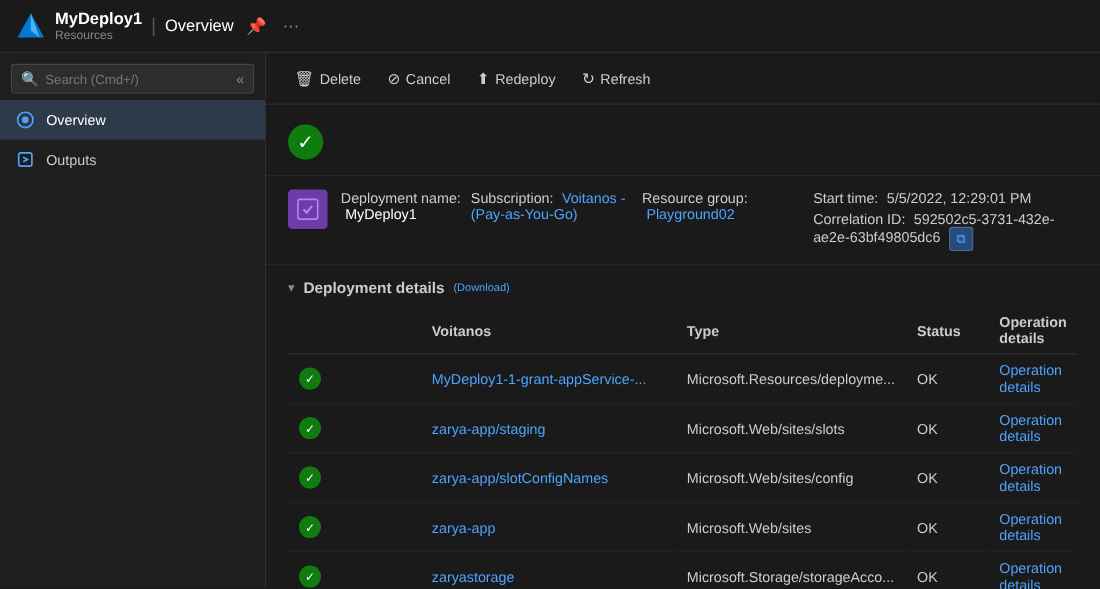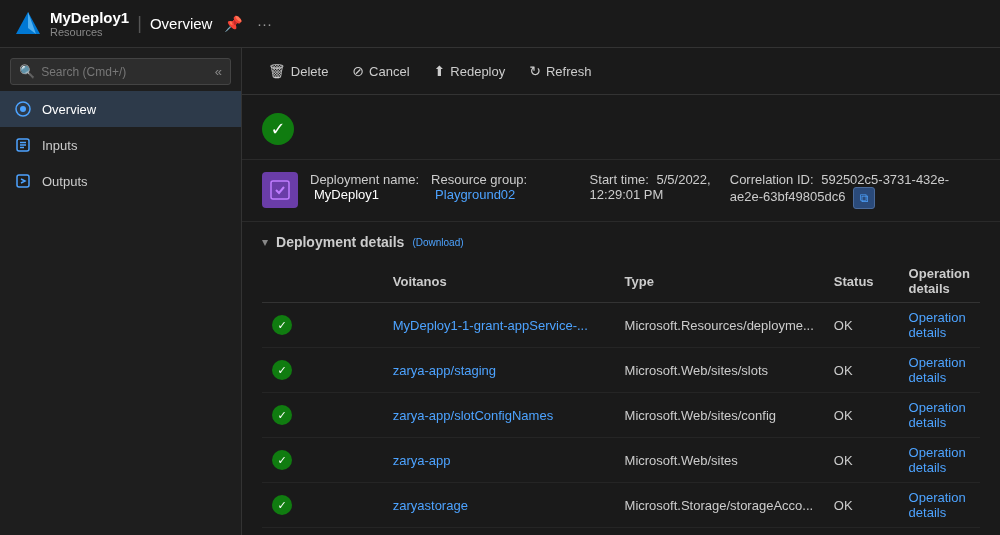--- a/index.html
+++ b/index.html
@@ -197,21 +197,21 @@
       align-items: center;
       justify-content: center;
       flex-shrink: 0;
       font-size: 18px;
       color: #fff;
     }
     .info-fields { display: flex; flex-direction: row; gap: 4px; }
     .info-row { font-size: 13px; color: #ccc; }
     .info-label { color: #ccc; }
     .info-link { color: #4da3ff; text-decoration: none; cursor: pointer; }
-    .info-right { display: flex; flex-direction: row; gap: 4px; }
+    .info-right { display: flex; flex-direction: column; gap: 4px; }
     .copy-btn {
       display: inline-flex;
       align-items: center;
       justify-content: center;
       width: 22px;
       height: 22px;
       background: #2a4a7a;
       border: 1px solid #4a6a9a;
       border-radius: 3px;
       cursor: pointer;
@@ -338,31 +338,20 @@
       <div class="sidebar-item active">
         <div class="sidebar-item-icon">
           <svg width="16" height="16" viewBox="0 0 16 16">
               <circle cx="8" cy="8" r="7" fill="none" stroke="#4da3ff" stroke-width="1.5"></circle>
               <circle cx="8" cy="8" r="3" fill="#4da3ff"></circle>
             </svg>
         </div>
         <span>Overview</span>
       </div>
 
-      <div class="sidebar-item">
-        <div class="sidebar-item-icon">
-          <svg width="16" height="16" viewBox="0 0 16 16">
-              <rect x="2" y="2" width="12" height="12" rx="2" fill="none" stroke="#4da3ff" stroke-width="1.5"></rect>
-              <line x1="5" y1="8" x2="11" y2="8" stroke="#4da3ff" stroke-width="1.5"></line>
-              <line x1="5" y1="5.5" x2="11" y2="5.5" stroke="#4da3ff" stroke-width="1.5"></line>
-              <line x1="5" y1="10.5" x2="9" y2="10.5" stroke="#4da3ff" stroke-width="1.5"></line>
-            </svg>
-        </div>
-        <span>Inputs</span>
-      </div>
 
       <div class="sidebar-item">
         <div class="sidebar-item-icon">
           <svg width="16" height="16" viewBox="0 0 16 16">
               <rect x="2" y="2" width="12" height="12" rx="2" fill="none" stroke="#4da3ff" stroke-width="1.5"></rect>
               <polyline points="6,6 10,8 6,10" fill="none" stroke="#4da3ff" stroke-width="1.5"></polyline>
             </svg>
         </div>
         <span>Outputs</span>
       </div>
@@ -401,20 +390,24 @@
         <div class="deploy-icon-box">
           <svg width="22" height="22" viewBox="0 0 22 22">
               <rect x="2" y="2" width="18" height="18" rx="2" fill="none" stroke="#c07dff" stroke-width="1.5"></rect>
               <polyline points="7,11 10,14 15,8" fill="none" stroke="#c07dff" stroke-width="2"></polyline>
             </svg>
         </div>
         <div class="info-fields">
           <div class="info-row">
             <span class="info-label">Deployment name:</span>
             <span style="margin-left:4px;color:#fff;">MyDeploy1</span>
+          </div>
+          <div class="info-row">
+            <span class="info-label">Subscription:</span>
+            <a class="info-link" style="margin-left:4px;">Voitanos - (Pay-as-You-Go)</a>
           </div>
           <div class="info-row">
             <span class="info-label">Resource group:</span>
             <a class="info-link" style="margin-left:4px;text-align:center;">Playground02</a>
           </div>
         </div>
       </div>
       <div class="info-right">
         <div class="info-row">
           <span class="info-label">Start time:</span>

